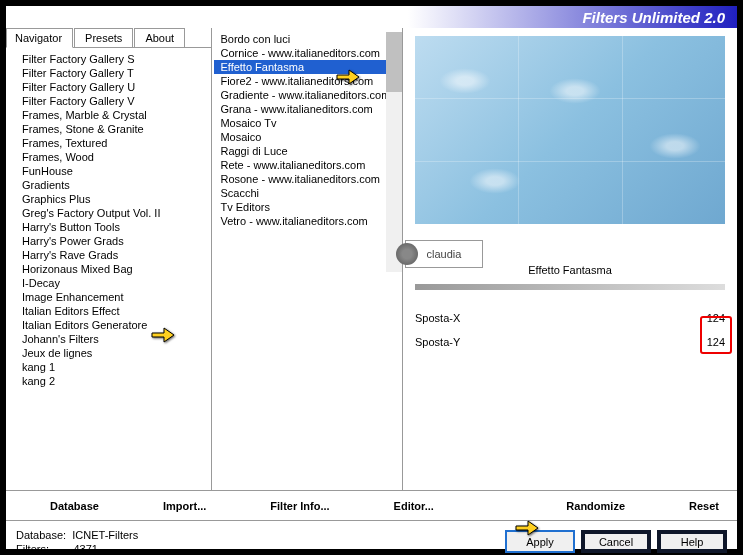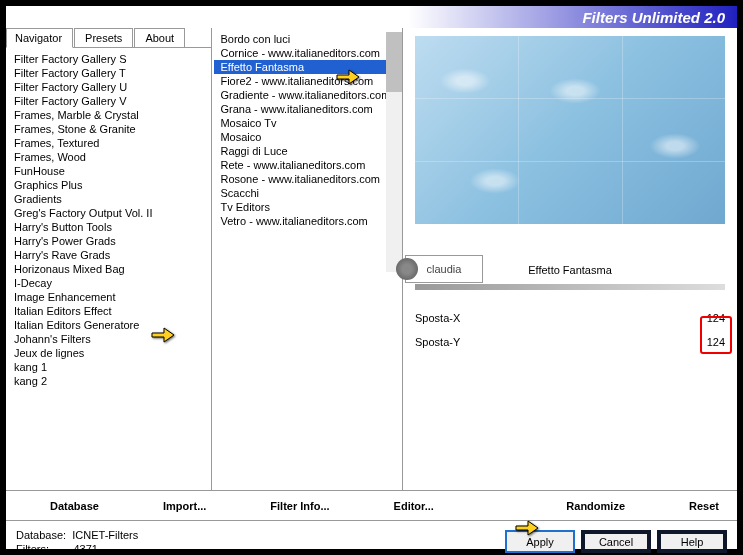--- a/index.html
+++ b/index.html
@@ -5,21 +5,21 @@
 *{margin:0;padding:0;box-sizing:border-box;font-family:Tahoma,Arial,sans-serif;font-size:11px;}
 body{background:#000;width:743px;height:555px;position:relative;}
 .frame{position:absolute;left:5px;top:5px;right:5px;bottom:5px;background:#fff;border:1px solid #000;}
 .titlebar{height:22px;background:linear-gradient(to right,#fff 0%,#fff 55%,#2020c0 100%);display:flex;align-items:center;justify-content:flex-end;padding-right:12px;}
 .titlebar span{color:#fff;font-weight:bold;font-style:italic;font-size:15px;}
 .main{display:flex;height:462px;}
 .leftpane{width:208px;border-right:1px solid #999;display:flex;flex-direction:column;}
 .tabs{display:flex;height:20px;border-bottom:1px solid #999;}
 .tab{padding:3px 10px;border:1px solid #999;border-bottom:none;margin-right:1px;background:#fff;cursor:pointer;}
 .tab.active{background:#fff;border-bottom:1px solid #fff;margin-bottom:-1px;padding-left:8px;}
-.catlist{flex:1;overflow:hidden;padding:4px 2px;position:relative;}
+.catlist{flex:1;overflow:hidden;padding:4px 10px;position:relative;}
 .catlist .it{padding:1px 6px;white-space:nowrap;cursor:pointer;color:#000;}
 .midpane{width:192px;border-right:1px solid #999;position:relative;}
 .filterlist{padding:4px 2px;}
 .filterlist .it{padding:1px 6px;white-space:nowrap;cursor:pointer;overflow:hidden;text-overflow:ellipsis;}
 .filterlist .it.sel{background:#2060d0;color:#fff;}
 .scrollbar{position:absolute;right:0;top:4px;width:16px;height:240px;background:#f0f0f0;}
 .scrollthumb{width:16px;height:60px;background:#c0c0c0;}
 .rightpane{flex:1;padding:8px 12px;}
 .preview{width:310px;height:188px;background:linear-gradient(135deg,#bddcf0 0%,#8bc0e0 50%,#6fa8d0 100%);margin:0 auto 8px;position:relative;overflow:hidden;}
 .preview::before,.preview::after{content:"";position:absolute;background:rgba(255,255,255,0.25);}
@@ -63,22 +63,22 @@
       <div class="catlist" id="catlist">
           <div class="it">Filter Factory Gallery S</div>
           <div class="it">Filter Factory Gallery T</div>
           <div class="it">Filter Factory Gallery U</div>
           <div class="it">Filter Factory Gallery V</div>
           <div class="it">Frames, Marble &amp; Crystal</div>
           <div class="it">Frames, Stone &amp; Granite</div>
           <div class="it">Frames, Textured</div>
           <div class="it">Frames, Wood</div>
           <div class="it">FunHouse</div>
+          <div class="it">Gradients</div>
           <div class="it">Graphics Plus</div>
-          <div class="it">Gradients</div>
           <div class="it">Greg's Factory Output Vol. II</div>
           <div class="it">Harry's Button Tools</div>
           <div class="it">Harry's Power Grads</div>
           <div class="it">Harry's Rave Grads</div>
           <div class="it">Horizonaus Mixed Bag</div>
           <div class="it">I-Decay</div>
           <div class="it">Image Enhancement</div>
           <div class="it">Italian Editors Effect</div>
           <div class="it">Italian Editors Generatore</div>
           <div class="it">Johann's Filters</div>
@@ -165,15 +165,15 @@
 <svg viewBox="0 0 26 20">
       <path d="M2 10 L14 10 L14 5 L24 12 L14 19 L14 14 L2 14 Z" fill="#ffd020" stroke="#000" stroke-width="1"></path>
     </svg>
 </div>
 <div class="pointer" style="left:514px;top:516px;">
 <svg viewBox="0 0 26 20">
       <path d="M2 10 L14 10 L14 5 L24 12 L14 19 L14 14 L2 14 Z" fill="#ffd020" stroke="#000" stroke-width="1"></path>
     </svg>
 </div>
 
-<div class="clabel" style="left:405px;top:255px;">
+<div class="clabel" style="left:405px;top:240px;">
   <span>claudia</span>
 </div>
 
 </body></html>

